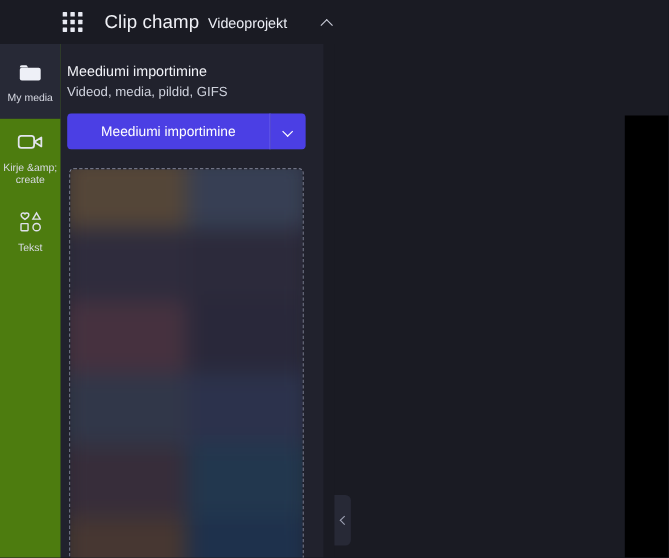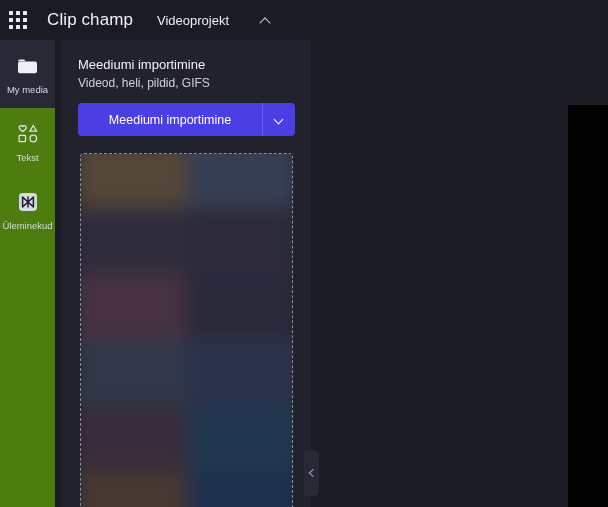--- a/index.html
+++ b/index.html
@@ -24,20 +24,21 @@
   
   .topbar {
     position: absolute;
     left: 0; top: 0;
     width: 608px;
     height: 40px;
     background: #1a1b23;
     display: flex;
     align-items: center;
     z-index: 40;
+    padding-left: 48px;
   }
 
   .waffle {
     width: 36px;
     height: 40px;
     display: flex;
     align-items: center;
     justify-content: center;
     cursor: pointer;
   }
@@ -58,21 +59,21 @@
   .brand {
     margin-left: 11px;
     font-size: 17px;
     color: #f0f1f6;
     letter-spacing: 0.1px;
     white-space: nowrap;
     font-weight: 400;
   }
 
   .project-name {
-    margin-left: 24px;
+    margin-left: 8px;
     font-size: 13px;
     color: #eceef5;
     white-space: nowrap;
     cursor: pointer;
   }
 
   .caret-up {
     margin-left: 30px;
     width: 14px;
     height: 14px;
@@ -122,21 +123,21 @@
     font-size: 9.5px;
     line-height: 11px;
     color: #d8dae4;
     padding: 0 2px;
     word-break: break-word;
   }
 
   
   .panel {
     position: absolute;
-    left: 62px; top: 40px;
+    left: 45px; top: 40px;
     width: 249px;
     height: 467px;
     background: #21222d;
     z-index: 25;
   }
 
   .panel-head { padding: 16px 16px 0 16px; }
   .panel-title {
     font-size: 13px;
     color: #f2f3f8;
@@ -295,50 +296,50 @@
     <div class="rail-item active">
       <span class="rail-ico">
         <svg width="24" height="20" viewBox="0 0 24 20" fill="none">
           <path d="M2 5.2a1.8 1.8 0 0 1 1.8-1.8h4.3l1.6 1.9h-5.9" fill="#eef0f7"></path>
           <rect x="2" y="5.6" width="19" height="11.6" rx="1.9" fill="#eef0f7"></rect>
         </svg>
       </span>
       <span class="rail-label">My media</span>
     </div>
 
+    <div class="rail-item">
+      <span class="rail-ico">
+        <svg width="26" height="18" viewBox="0 0 26 18" fill="none">
+          <rect x="2" y="3.5" width="14" height="11" rx="2.4" stroke="#e3e5ee" stroke-width="1.6"></rect>
+          <path d="M17.4 8.2l5.2-3.3v8.2l-5.2-3.3z" stroke="#e3e5ee" stroke-width="1.6" stroke-linejoin="round"></path>
+        </svg>
+      </span>
+      <span class="rail-label">Kirje &amp;amp; create</span>
+    </div>
 
 
     <div class="rail-item">
       <span class="rail-ico">
         <svg width="24" height="22" viewBox="0 0 24 22" fill="none" stroke="#dfe1eb" stroke-width="1.3">
           <path d="M3.2 4.4c0-1.1.9-1.8 1.9-1.8.7 0 1.3.4 1.6.9.3-.5.9-.9 1.6-.9 1 0 1.9.7 1.9 1.8 0 1.9-3.5 4-3.5 4s-3.5-2.1-3.5-4z"></path>
           <path d="M17.2 2.5l3.3 5.7h-6.6z"></path>
           <rect x="3.1" y="12.3" width="6.4" height="6.4" rx="0.6"></rect>
           <circle cx="17.3" cy="15.5" r="3.3"></circle>
         </svg>
       </span>
       <span class="rail-label">Tekst</span>
     </div>
 
-    <div class="rail-item">
-      <span class="rail-ico">
-        <svg width="24" height="24" viewBox="0 0 24 24" fill="none">
-          <rect x="3" y="3" width="18" height="18" rx="3.4" fill="#d6d8e3"></rect>
-          <path d="M12 6.4v11.2M12 12L6.6 7.1v9.8L12 12zM12 12l5.4-4.9v9.8L12 12z" stroke="#21222d" stroke-width="1.5" stroke-linejoin="round"></path>
-        </svg>
-      </span>
-      <span class="rail-label">Üleminekud</span>
-    </div>
   </div>
 
   <div class="panel">
 
     <div class="panel-head">
       <div class="panel-title">Meediumi importimine</div>
-      <div class="panel-sub">Videod, heli, pildid, GIFS</div>
+      <div class="panel-sub">Videod, media, pildid, GIFS</div>
     </div>
 
     <div class="import-btn-row">
       <button class="import-btn">Meediumi importimine</button>
       <button class="import-split">
         <span class="chev-down"></span>
       </button>
     </div>
 
     <div class="dropzone">

